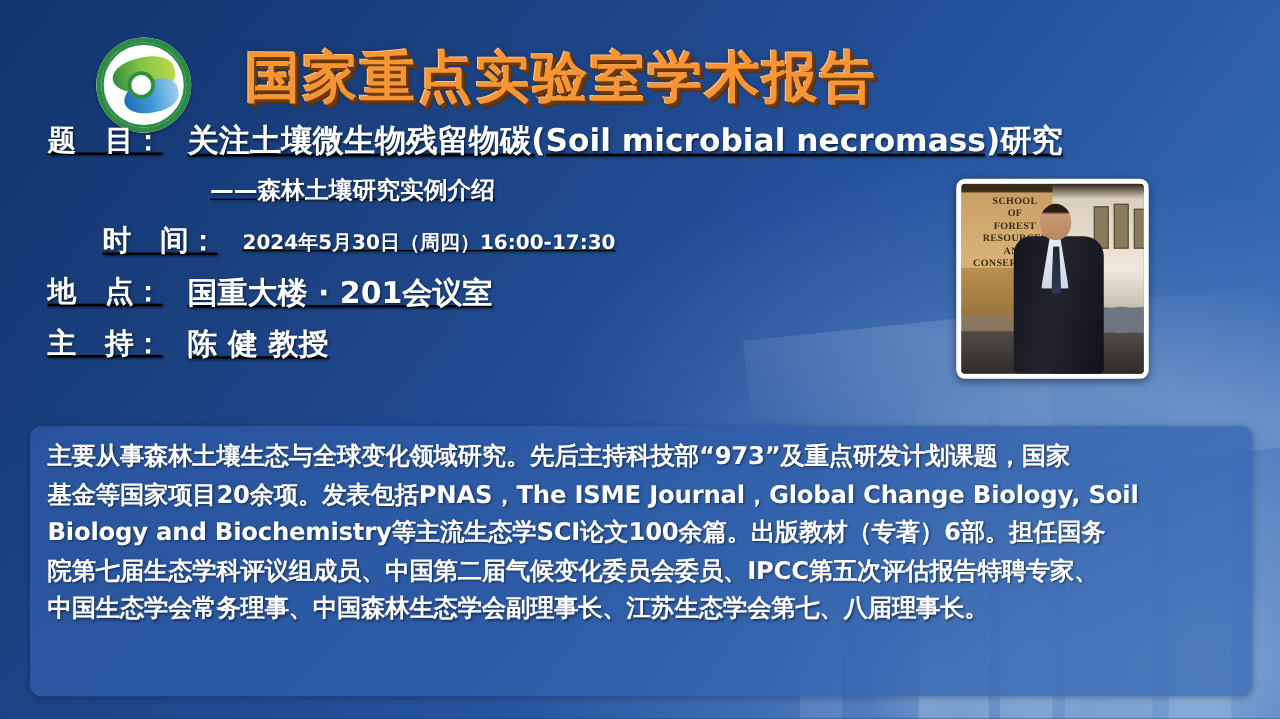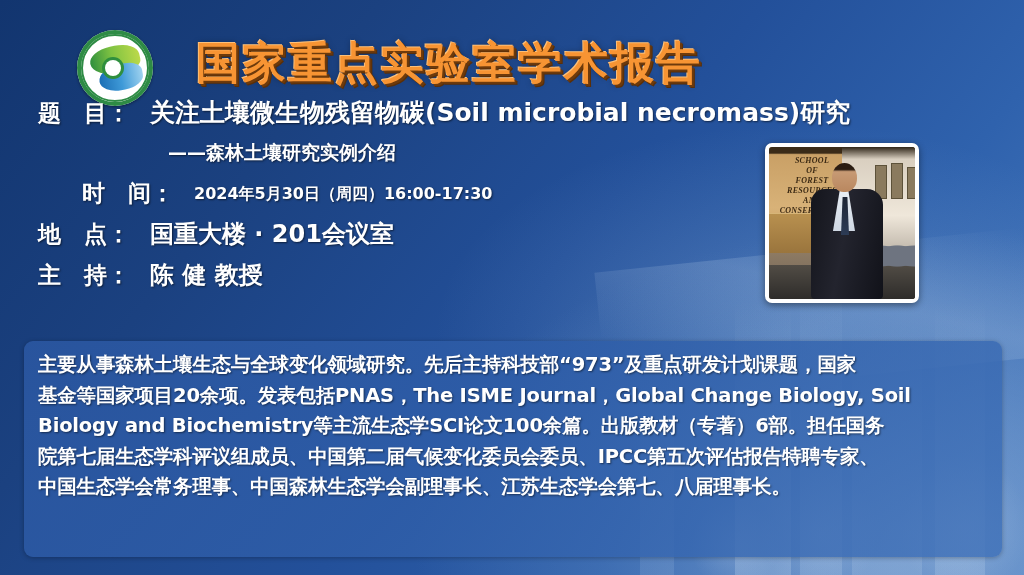--- a/index.html
+++ b/index.html
@@ -81,21 +81,21 @@
     font-weight:700; font-size:44px; line-height:60px;
     letter-spacing:2px; white-space:nowrap;
     color:#f79433;
     text-shadow:
       2px 2px 0 #6d3a0c, 3px 3px 0 #5a2f08,
       -1px -1px 0 #fcc07a, 0 0 6px rgba(0,0,0,.35);
   }
 
   
   #info { position:absolute; left:38px; top:93px; width:720px; }
-  .row { display:flex; align-items:center; white-space:nowrap; }
+  .row { display:flex; align-items:center; white-space:nowrap;text-decoration:underline; }
   .rlabel {
     font-family:"DejaVu Sans","Liberation Sans",sans-serif;
     font-weight:700; color:#ffffff;
     font-size:22px;
     text-shadow:1px 1px 2px rgba(0,0,0,.55);
     flex:0 0 auto;
   }
   .rval {
     font-family:"DejaVu Sans","Liberation Sans",sans-serif;
     font-weight:700; color:#ffffff;
@@ -121,21 +121,20 @@
   .r-host .rlabel { width:112px; font-size:23px; line-height:41px; }
   .r-host .rval   { font-size:24px; line-height:41px; }
 
   
   #photo {
     position:absolute; left:765px; top:143px; width:154px; height:160px;
     border:4px solid #ffffff; border-radius:7px;
     box-shadow:0 2px 7px rgba(0,0,0,.45);
     overflow:hidden;
     background:#c9a668;
-    font-style:italic;
   }
   #photo .bg {
     position:absolute; inset:0;
     background:
       linear-gradient(180deg,#3a2b18 0%, #3a2b18 4%, #c9a066 5%, #d8b278 40%, #caa262 62%, #8d7a63 70%, #6d6258 100%);
   }
   #photo .wall {
     position:absolute; left:50%; top:0; right:0; bottom:0;
     background:linear-gradient(180deg,#2f2518 0%,#d9cfc0 8%, #efe7da 45%, #b9b0a4 72%, #4a4742 86%, #2b2a28 100%);
   }

